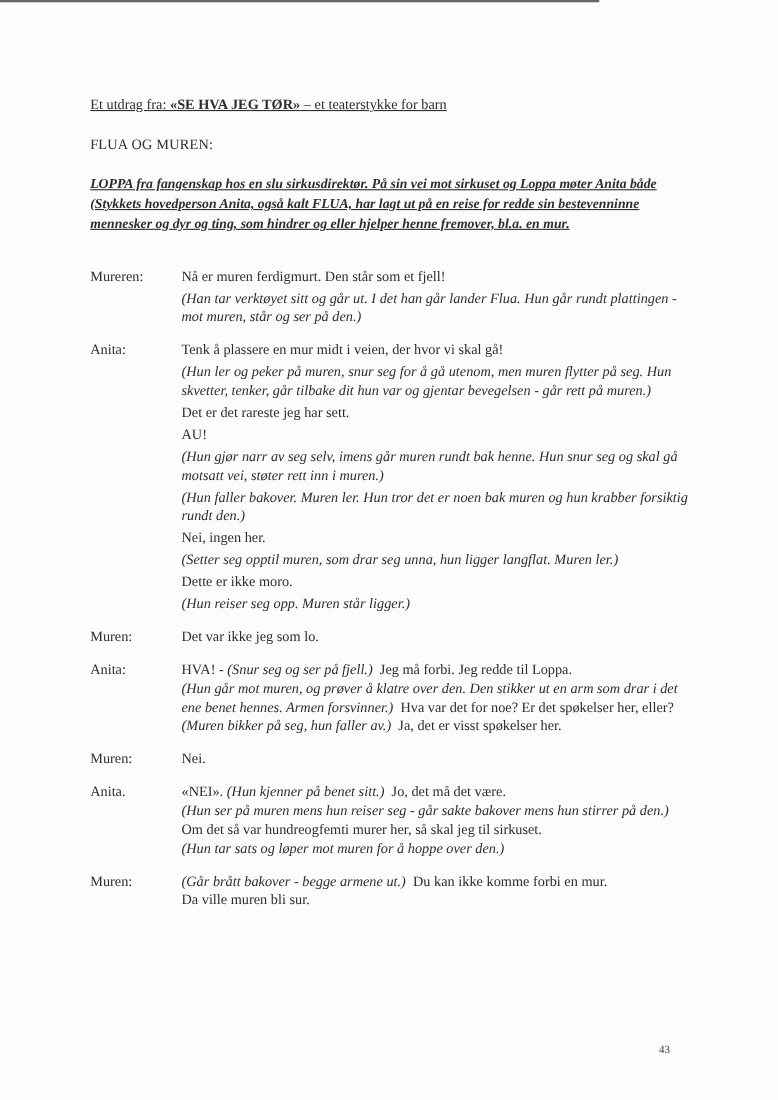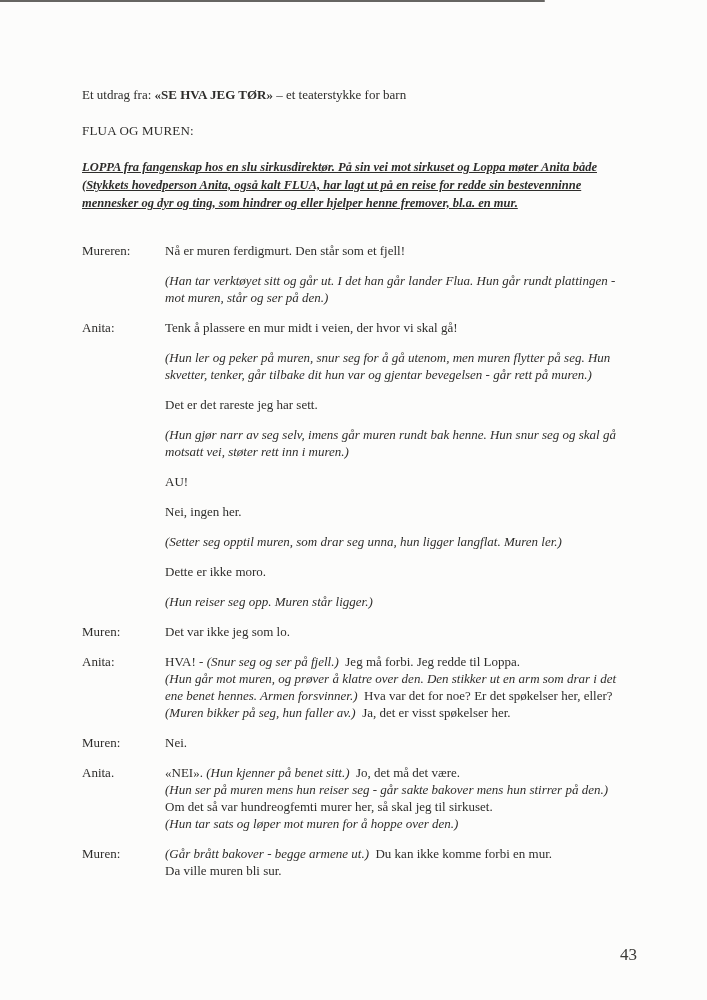--- a/index.html
+++ b/index.html
@@ -12,37 +12,37 @@
     line-height:17px;
     position:relative;
     overflow:hidden;
   }
   .page { position:absolute; inset:0; padding:86px 77px 0 82px; }
   .scan-edge {
     position:absolute; top:0; left:0;
     width:545px; height:2px;
     background:#4b4a47; opacity:.85; border-radius:0 1px 1px 0;
   }
-  .header-line { margin-bottom:4px; white-space:nowrap; }
+  .header-line { margin-bottom:4px; white-space:nowrap;text-decoration:underline; }
   .bold { font-weight:bold; }
   .scene-heading { margin-bottom:19px; letter-spacing:.2px;margin-top:19px; }
   .intro {
     font-weight:bold; font-style:italic;
     font-size:12.5px; line-height:18px;
     margin-bottom:30px;
   }
   .intro .line { text-decoration:underline; white-space:nowrap; }
   .script-body { }
   .row { display:flex; margin-top:13px; }
   .speaker { flex:0 0 83px; width:83px; }
   .content { flex:1; max-width:470px; }
   .para { margin:0; }
-  .para.gap { margin-top:13px; }
+  .para.gap { margin-top:3px; }
   .it { font-style:italic; }
-  .page-number { position:absolute; left:620px; top:946px; font-size:17px; color:#3a3936; }
+  .page-number { position:absolute; left:599px; top:946px; font-size:10px; color:#3a3936; }
 </style>
 </head>
 <body>
 
 <div class="page">
   <div class="scan-edge"></div>
 
   <p class="header-line"><span>Et utdrag fra: </span><span class="bold">«SE HVA JEG TØR»</span><span> – et teaterstykke for barn</span></p>
 
   <p class="scene-heading">FLUA OG MUREN:</p>
@@ -60,22 +60,23 @@
           <p class="para"><span>Nå er muren ferdigmurt. Den står som et fjell!</span></p>
           <p class="para gap"><span class="it">(Han tar verktøyet sitt og går ut. I det han går lander Flua. Hun går rundt plattingen - mot muren, står og ser på den.)</span></p>
         </div>
       </div>
       <div class="row">
         <div class="speaker">Anita:</div>
         <div class="content">
           <p class="para"><span>Tenk å plassere en mur midt i veien, der hvor vi skal gå!</span></p>
           <p class="para gap"><span class="it">(Hun ler og peker på muren, snur seg for å gå utenom, men muren flytter på seg. Hun skvetter, tenker, går tilbake dit hun var og gjentar bevegelsen - går rett på muren.)</span></p>
           <p class="para gap"><span>Det er det rareste jeg har sett.</span></p>
+          <p class="para gap"><span>AU!</span></p>
           <p class="para gap"><span class="it">(Hun gjør narr av seg selv, imens går muren rundt bak henne. Hun snur seg og skal gå motsatt vei, støter rett inn i muren.)</span></p>
-          <p class="para gap"><span>AU!</span></p>
+          <p class="para gap"><span class="it">(Hun faller bakover. Muren ler. Hun tror det er noen bak muren og hun krabber forsiktig rundt den.)</span></p>
           <p class="para gap"><span>Nei, ingen her.</span></p>
           <p class="para gap"><span class="it">(Setter seg opptil muren, som drar seg unna, hun ligger langflat. Muren ler.)</span></p>
           <p class="para gap"><span>Dette er ikke moro.</span></p>
           <p class="para gap"><span class="it">(Hun reiser seg opp. Muren står ligger.)</span></p>
         </div>
       </div>
       <div class="row">
         <div class="speaker">Muren:</div>
         <div class="content">
           <p class="para"><span>Det var ikke jeg som lo.</span></p>

